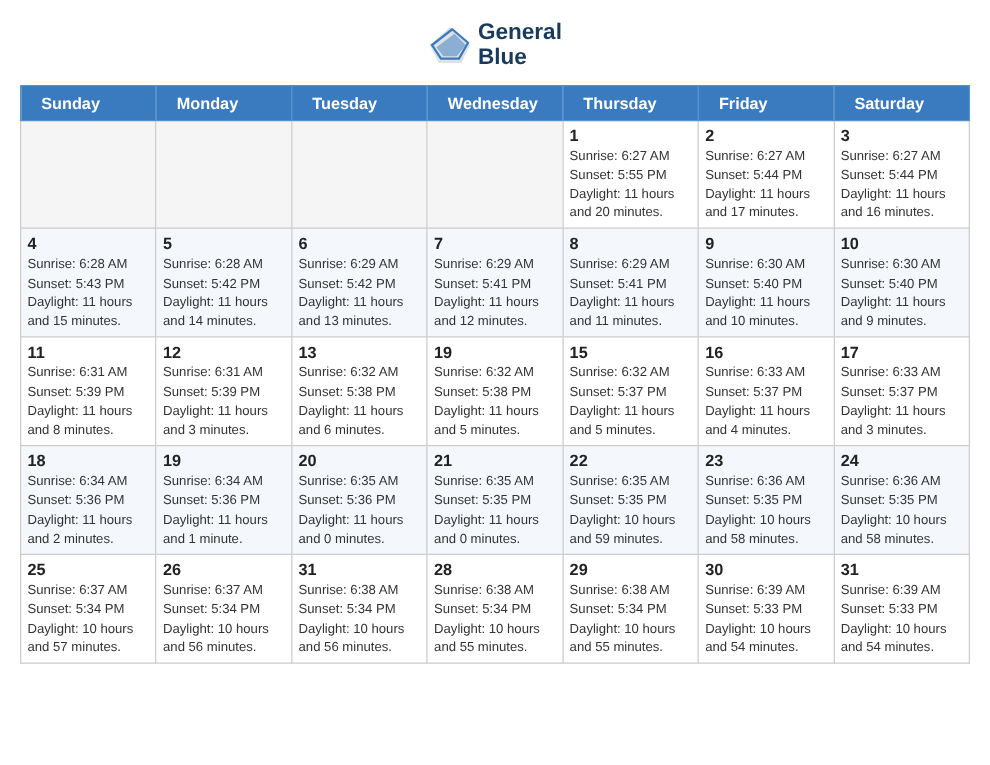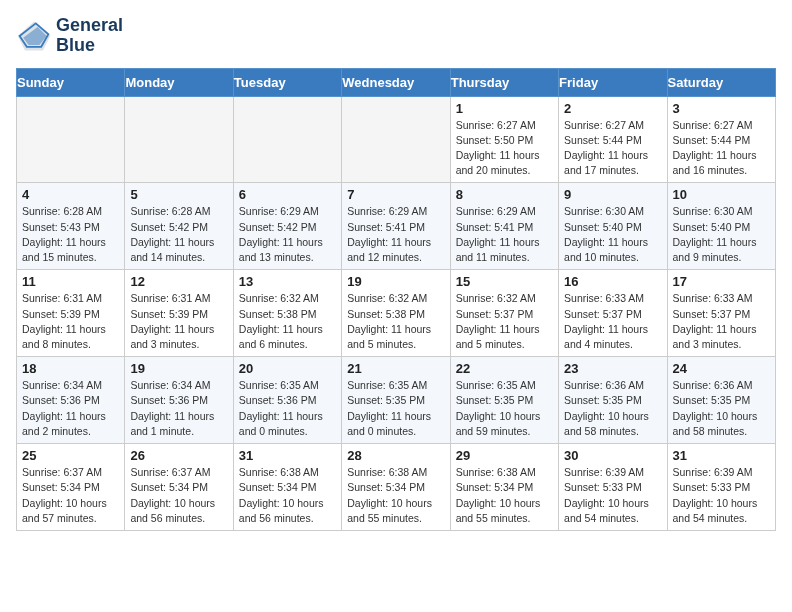--- a/index.html
+++ b/index.html
@@ -5,21 +5,21 @@
     * { margin: 0; padding: 0; box-sizing: border-box; }
     body {
       font-family: Arial, sans-serif;
       background: #fff;
       width: 792px;
       min-height: 612px;
       padding: 16px;
     }
     .header {
       display: flex;
-      justify-content: flex-start;
+      justify-content: center;
       align-items: flex-start;
       margin-bottom: 12px;
     }
     .logo {
       display: flex;
       align-items: center;
       gap: 4px;
     }
     .logo-text {
       font-size: 18px;
@@ -46,21 +46,21 @@
     .calendar {
       width: 100%;
       border-collapse: collapse;
       border: 1px solid #ccc;
     }
     .calendar th {
       background-color: #3a7abf;
       color: #fff;
       font-size: 13px;
       font-weight: bold;
-      padding: 6px 0;
+      padding: 6px 16px;
       text-align: left;
       border: 1px solid #5592cc;
     }
     .calendar td {
       width: calc(100% / 7);
       vertical-align: top;
       padding: 4px 5px;
       border: 1px solid #ccc;
       font-size: 11px;
       color: #222;
@@ -130,21 +130,21 @@
       </tr>
   </thead>
   <tbody id="calendar-body">
       <tr>
         <td class="empty"></td>
         <td class="empty"></td>
         <td class="empty"></td>
         <td class="empty"></td>
         <td>
           <div class="day-number">1</div>
-          <div class="day-info"><span>Sunrise: 6:27 AM</span><br><span>Sunset: 5:50 PM</span><br><span>Daylight: 11 hours and 20 minutes.</span></div>
+          <div class="day-info"><span>Sunrise: 6:27 AM</span><br><span>Sunset: 5:55 PM</span><br><span>Daylight: 11 hours and 20 minutes.</span></div>
         </td>
         <td>
           <div class="day-number">2</div>
           <div class="day-info"><span>Sunrise: 6:27 AM</span><br><span>Sunset: 5:44 PM</span><br><span>Daylight: 11 hours and 17 minutes.</span></div>
         </td>
         <td>
           <div class="day-number">3</div>
           <div class="day-info"><span>Sunrise: 6:27 AM</span><br><span>Sunset: 5:44 PM</span><br><span>Daylight: 11 hours and 16 minutes.</span></div>
         </td>
       </tr>

